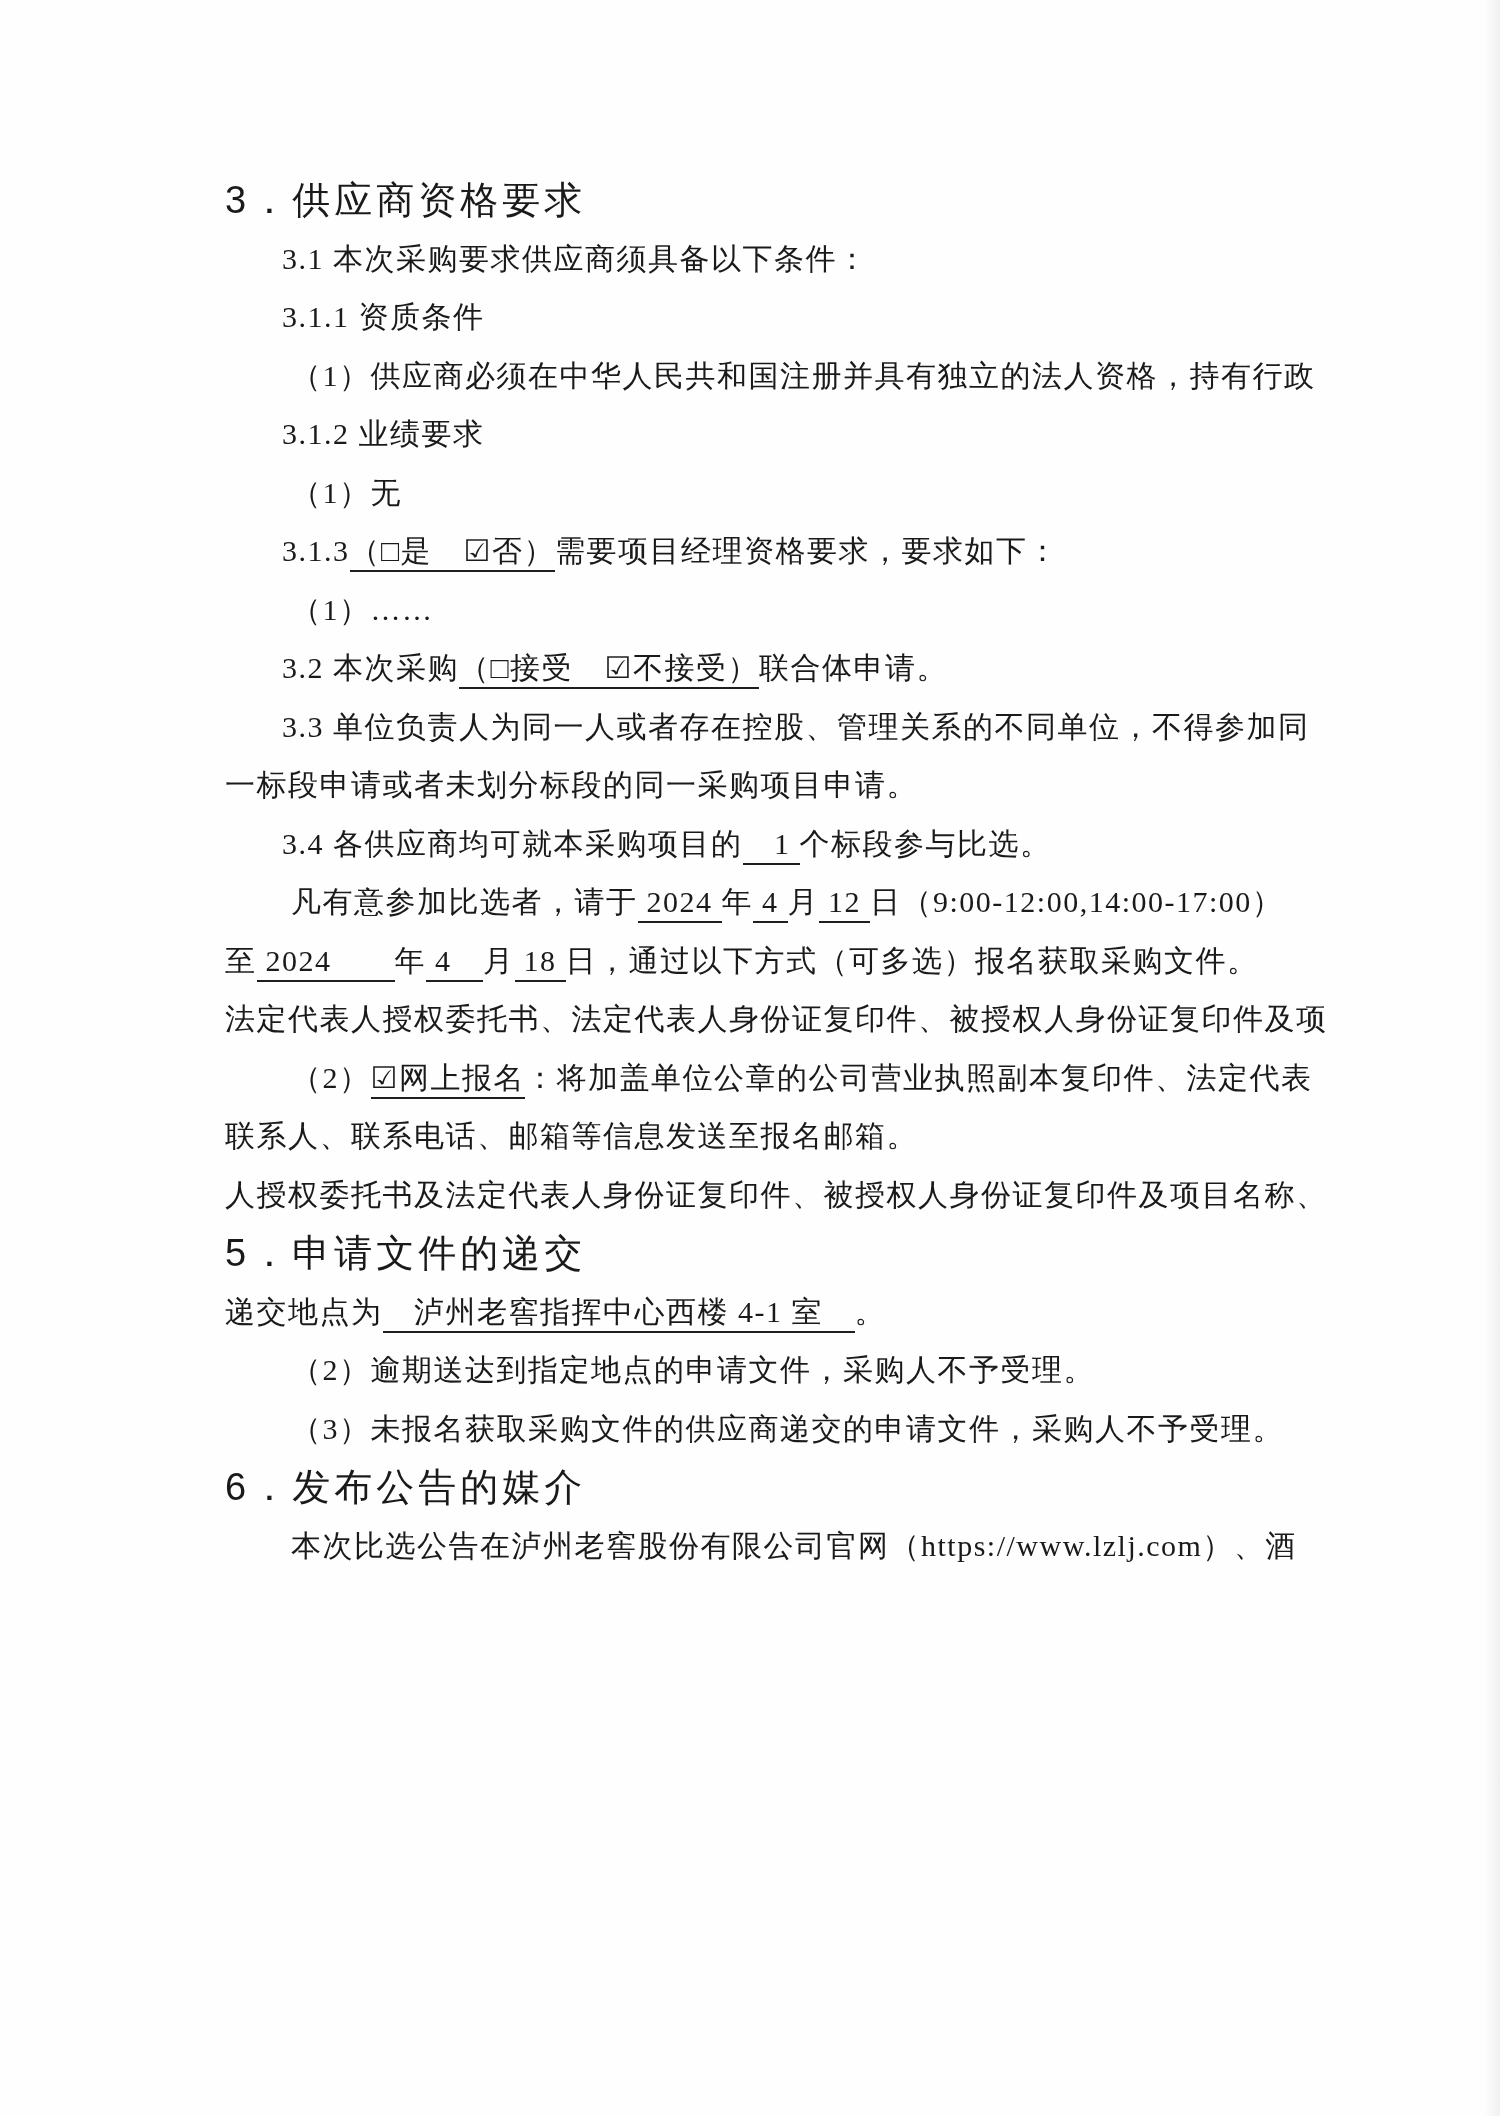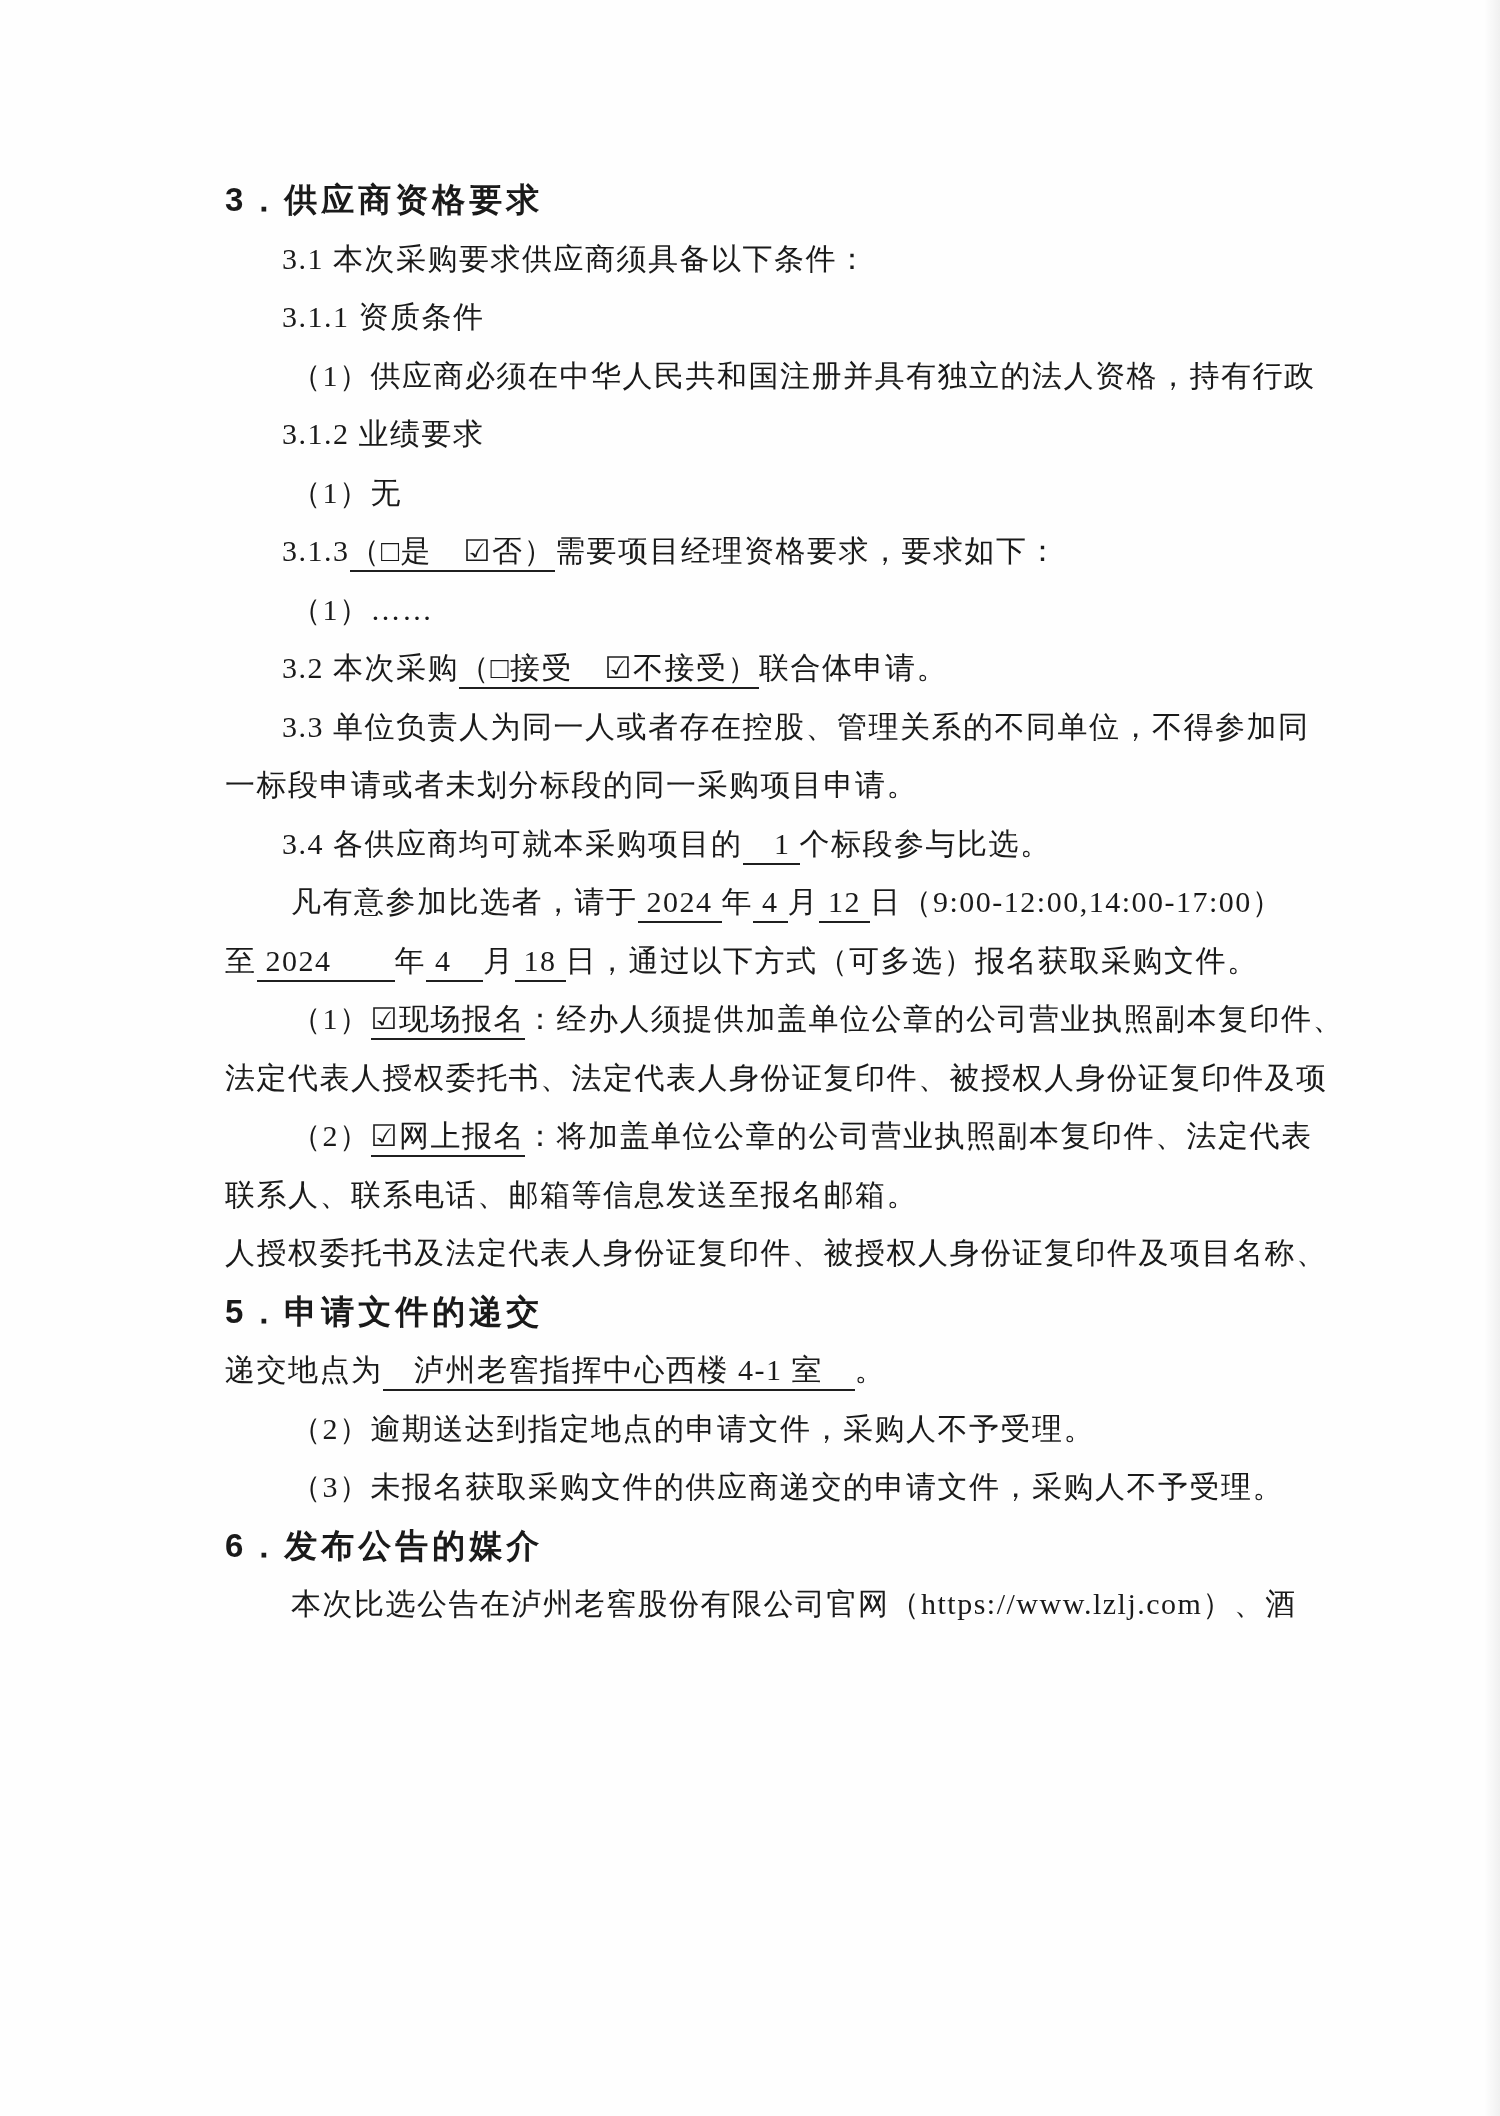--- a/index.html
+++ b/index.html
@@ -29,22 +29,22 @@
   .line{
     white-space:pre;
     height:58.5px;
     line-height:58.5px;
     font-family:"Liberation Serif","DejaVu Serif",serif;
     font-size:30px;
     letter-spacing:1.5px;
   }
   .line.h1{
     font-family:"Liberation Sans","DejaVu Sans",sans-serif;
-    font-weight:700;
-    font-size:33px;
+    font-weight:400;
+    font-size:38px;
     letter-spacing:4px;
   }
   .line.sub{padding-left:57px}
   .line.item{padding-left:66px}
   .line.cont{padding-left:0}
   .u{
     border-bottom:2px solid #1f1f1f;
     padding-bottom:3px;
   }
 </style>
@@ -60,21 +60,20 @@
       <div class="line sub"><span>3.1.2 业绩要求</span></div>
       <div class="line item"><span>（1）无</span></div>
       <div class="line sub"><span>3.1.3</span><span class="u">（□是　☑否）</span><span>需要项目经理资格要求，要求如下：</span></div>
       <div class="line item"><span>（1）……</span></div>
       <div class="line sub"><span>3.2 本次采购</span><span class="u">（□接受　☑不接受）</span><span>联合体申请。</span></div>
       <div class="line sub"><span>3.3 单位负责人为同一人或者存在控股、管理关系的不同单位，不得参加同</span></div>
       <div class="line cont"><span>一标段申请或者未划分标段的同一采购项目申请。</span></div>
       <div class="line sub"><span>3.4 各供应商均可就本采购项目的</span><span class="u">　1 </span><span>个标段参与比选。</span></div>
       <div class="line item"><span>凡有意参加比选者，请于</span><span class="u"> 2024 </span><span>年</span><span class="u"> 4 </span><span>月</span><span class="u"> 12 </span><span>日（9:00-12:00,14:00-17:00）</span></div>
       <div class="line cont"><span>至</span><span class="u"> 2024　　</span><span>年</span><span class="u"> 4　</span><span>月</span><span class="u"> 18 </span><span>日，通过以下方式（可多选）报名获取采购文件。</span></div>
-      <div class="line item"><span>（1）</span><span class="u">☑现场报名</span><span>：经办人须提供加盖单位公章的公司营业执照副本复印件、</span></div>
       <div class="line cont"><span>法定代表人授权委托书、法定代表人身份证复印件、被授权人身份证复印件及项</span></div>
       <div class="line item"><span>（2）</span><span class="u">☑网上报名</span><span>：将加盖单位公章的公司营业执照副本复印件、法定代表</span></div>
       <div class="line cont"><span>联系人、联系电话、邮箱等信息发送至报名邮箱。</span></div>
       <div class="line cont"><span>人授权委托书及法定代表人身份证复印件、被授权人身份证复印件及项目名称、</span></div>
       <div class="line h1"><span>5．申请文件的递交</span></div>
       <div class="line cont"><span>递交地点为</span><span class="u">　泸州老窖指挥中心西楼 4-1 室　</span><span>。</span></div>
       <div class="line item"><span>（2）逾期送达到指定地点的申请文件，采购人不予受理。</span></div>
       <div class="line item"><span>（3）未报名获取采购文件的供应商递交的申请文件，采购人不予受理。</span></div>
       <div class="line h1"><span>6．发布公告的媒介</span></div>
       <div class="line item"><span>本次比选公告在泸州老窖股份有限公司官网（https://www.lzlj.com）、酒</span></div>

